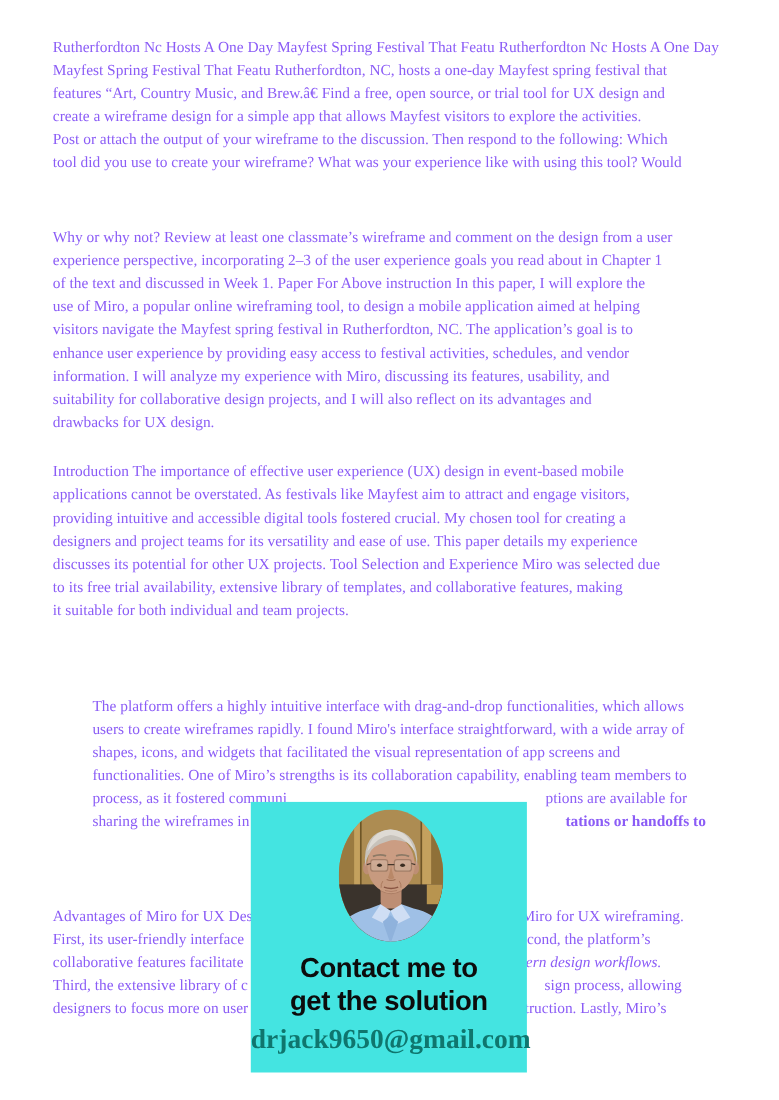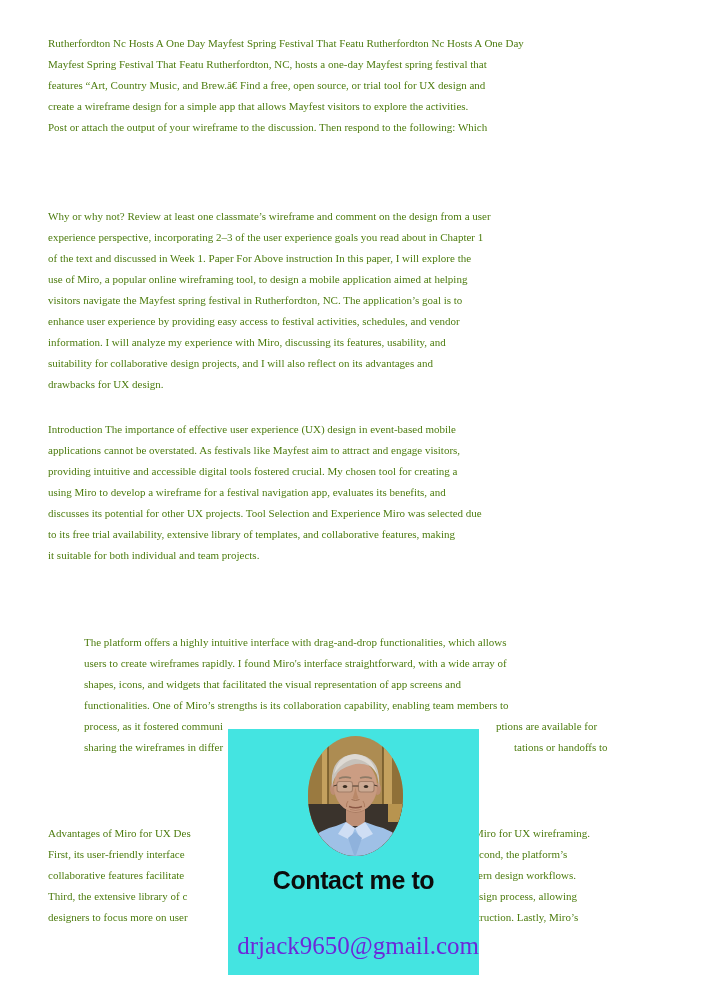--- a/index.html
+++ b/index.html
@@ -4,85 +4,86 @@
 <style>
   html,body { margin:0; padding:0; background:#e8e8e8; }
   .page {
     position:relative; width:708px; height:1000px; margin:0 auto;
     background:#ffffff; overflow:hidden;
     font-family:"Liberation Serif", serif;
   }
   .para { position:absolute; left:48px; width:650px; }
   .line {
     position:relative; height:21px; line-height:21px;
-    font-size:11px; color:#4d7c0f; white-space:nowrap;
+    font-size:14px; color:#8b5cf6; white-space:nowrap;
   }
   .frag { position:absolute; top:0; }
   .overlay {
     position:absolute; left:228px; top:729px; width:251px; height:246px;
   }
   .photo { position:absolute; left:80px; top:7px; width:95px; height:120px; }
   .contact-heading {
     position:absolute; top:136px; left:0; width:100%;
     text-align:center; font-family:"Liberation Sans", sans-serif;
     font-weight:700; font-size:25px; line-height:30px;
     letter-spacing:-0.4px; color:#0c0c0c;
   }
   .contact-email {
     position:absolute; top:203px; left:0; width:100%;
-    text-align:right; font-family:"Liberation Serif", serif;
-    font-weight:400; font-size:25px; line-height:28px; color:#6d28d9;
+    text-align:left; font-family:"Liberation Serif", serif;
+    font-weight:700; font-size:25px; line-height:28px; color:#0f766e;
   }
 </style>
 </head>
 <body>
 
 <div class="page">
 
   <div id="doc">
       <div class="para" style="top: 33px;">
         <div class="line">Rutherfordton Nc Hosts A One Day Mayfest Spring Festival That Featu Rutherfordton Nc Hosts A One Day</div>
         <div class="line">Mayfest Spring Festival That Featu Rutherfordton, NC, hosts a one-day Mayfest spring festival that</div>
         <div class="line">features “Art, Country Music, and Brew.â€ Find a free, open source, or trial tool for UX design and</div>
         <div class="line">create a wireframe design for a simple app that allows Mayfest visitors to explore the activities.</div>
         <div class="line">Post or attach the output of your wireframe to the discussion. Then respond to the following: Which</div>
+        <div class="line">tool did you use to create your wireframe? What was your experience like with using this tool? Would</div>
       </div>
       <div class="para" style="top: 206px;">
         <div class="line">Why or why not? Review at least one classmate’s wireframe and comment on the design from a user</div>
         <div class="line">experience perspective, incorporating 2–3 of the user experience goals you read about in Chapter 1</div>
         <div class="line">of the text and discussed in Week 1. Paper For Above instruction In this paper, I will explore the</div>
         <div class="line">use of Miro, a popular online wireframing tool, to design a mobile application aimed at helping</div>
         <div class="line">visitors navigate the Mayfest spring festival in Rutherfordton, NC. The application’s goal is to</div>
         <div class="line">enhance user experience by providing easy access to festival activities, schedules, and vendor</div>
         <div class="line">information. I will analyze my experience with Miro, discussing its features, usability, and</div>
         <div class="line">suitability for collaborative design projects, and I will also reflect on its advantages and</div>
         <div class="line">drawbacks for UX design.</div>
       </div>
       <div class="para" style="top: 419px;">
         <div class="line">Introduction The importance of effective user experience (UX) design in event-based mobile</div>
         <div class="line">applications cannot be overstated. As festivals like Mayfest aim to attract and engage visitors,</div>
         <div class="line">providing intuitive and accessible digital tools fostered crucial. My chosen tool for creating a</div>
-        <div class="line">using Miro to develop a wireframe for a festival navigation app, evaluates its benefits, and</div>
+        <div class="line">designers and project teams for its versatility and ease of use. This paper details my experience</div>
         <div class="line">discusses its potential for other UX projects. Tool Selection and Experience Miro was selected due</div>
         <div class="line">to its free trial availability, extensive library of templates, and collaborative features, making</div>
         <div class="line">it suitable for both individual and team projects.</div>
       </div>
       <div class="para" style="top: 632px; margin-left: 36px;">
         <div class="line">The platform offers a highly intuitive interface with drag-and-drop functionalities, which allows</div>
         <div class="line">users to create wireframes rapidly. I found Miro's interface straightforward, with a wide array of</div>
         <div class="line">shapes, icons, and widgets that facilitated the visual representation of app screens and</div>
         <div class="line">functionalities. One of Miro’s strengths is its collaboration capability, enabling team members to</div>
         <div class="line"><span>process, as it fostered communi</span><span class="frag" style="left: 412px; text-align: right;">ptions are available for</span></div>
-        <div class="line"><span>sharing the wireframes in differ</span><span class="frag" style="left: 430px;">tations or handoffs to</span></div>
+        <div class="line"><span>sharing the wireframes in differ</span><span class="frag" style="left: 430px; font-weight: bold;">tations or handoffs to</span></div>
       </div>
       <div class="para" style="top: 823px;">
         <div class="line"><span>Advantages of Miro for UX Des</span><span class="frag" style="left: 426px;">Miro for UX wireframing.</span></div>
         <div class="line"><span>First, its user-friendly interface</span><span class="frag" style="left: 431px;">cond, the platform’s</span></div>
-        <div class="line"><span>collaborative features facilitate</span><span class="frag" style="left: 430px;">ern design workflows.</span></div>
-        <div class="line"><span>Third, the extensive library of c</span><span class="frag" style="left: 431px;">sign process, allowing</span></div>
+        <div class="line"><span>collaborative features facilitate</span><span class="frag" style="left: 430px; font-style: italic;">ern design workflows.</span></div>
+        <div class="line"><span>Third, the extensive library of c</span><span class="frag" style="left: 431px; padding-left: 16px;">sign process, allowing</span></div>
         <div class="line"><span>designers to focus more on user</span><span class="frag" style="left: 429px;">truction. Lastly, Miro’s</span></div>
       </div>
     </div>
 
   <div class="overlay" style="background: rgb(68, 228, 225);">
     <div class="photo">
       <svg viewBox="0 0 95 120" width="95" height="120">
         <defs>
           <clipPath id="pc">
               <ellipse cx="47.5" cy="60" rx="47.5" ry="60"></ellipse>
@@ -123,17 +124,18 @@
           <path d="M43.5,63.5 q4,2 8,0" stroke="#9c6c52" stroke-width="1" fill="none"></path>
           <path d="M40,65 q-2,3 -1.5,6" stroke="#ab7a5e" stroke-width="0.9" fill="none"></path>
           <path d="M55,65 q2,3 1.5,6" stroke="#ab7a5e" stroke-width="0.9" fill="none"></path>
           <path d="M41,70.5 q6.5,2.5 13,0" stroke="#8a5643" stroke-width="1.4" fill="none"></path>
           <path d="M42,73.5 q5.5,2 11,0" stroke="#a3705a" stroke-width="0.8" fill="none" opacity="0.7"></path>
         </g>
       </svg>
     </div>
     <div class="contact-heading">
       <div>Contact me to</div>
+      <div>get the solution</div>
     </div>
     <div class="contact-email">drjack9650@gmail.com</div>
   </div>
 
 </div>
 
 </body></html>

